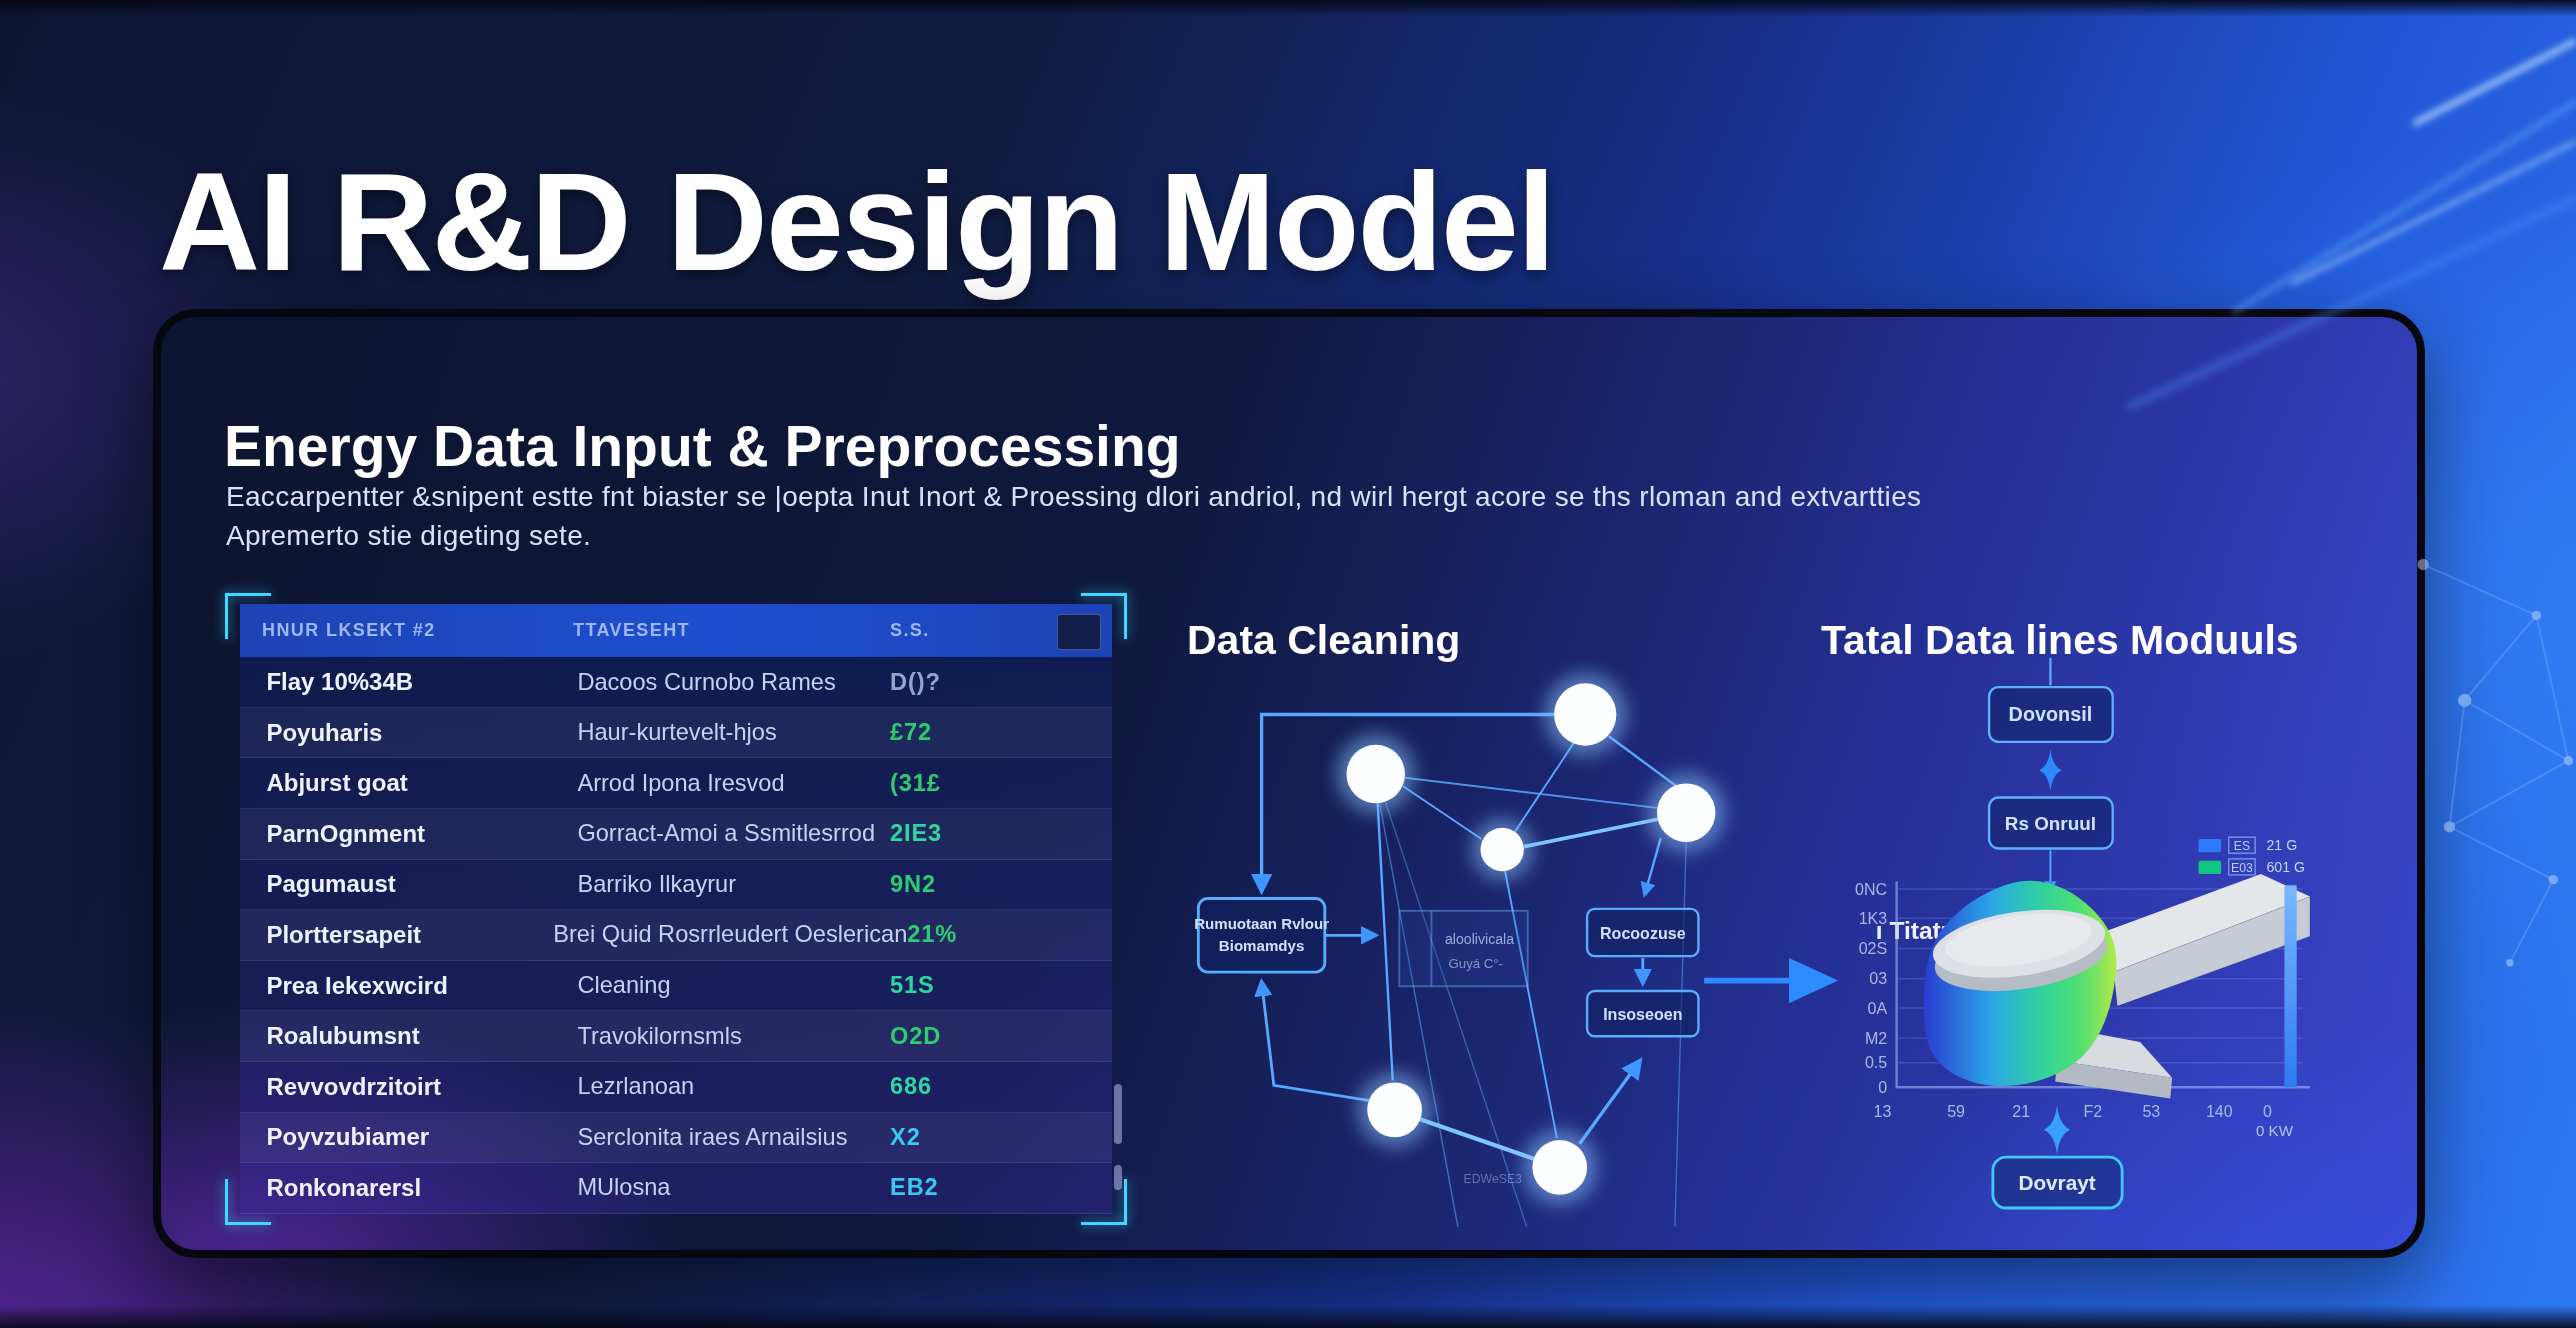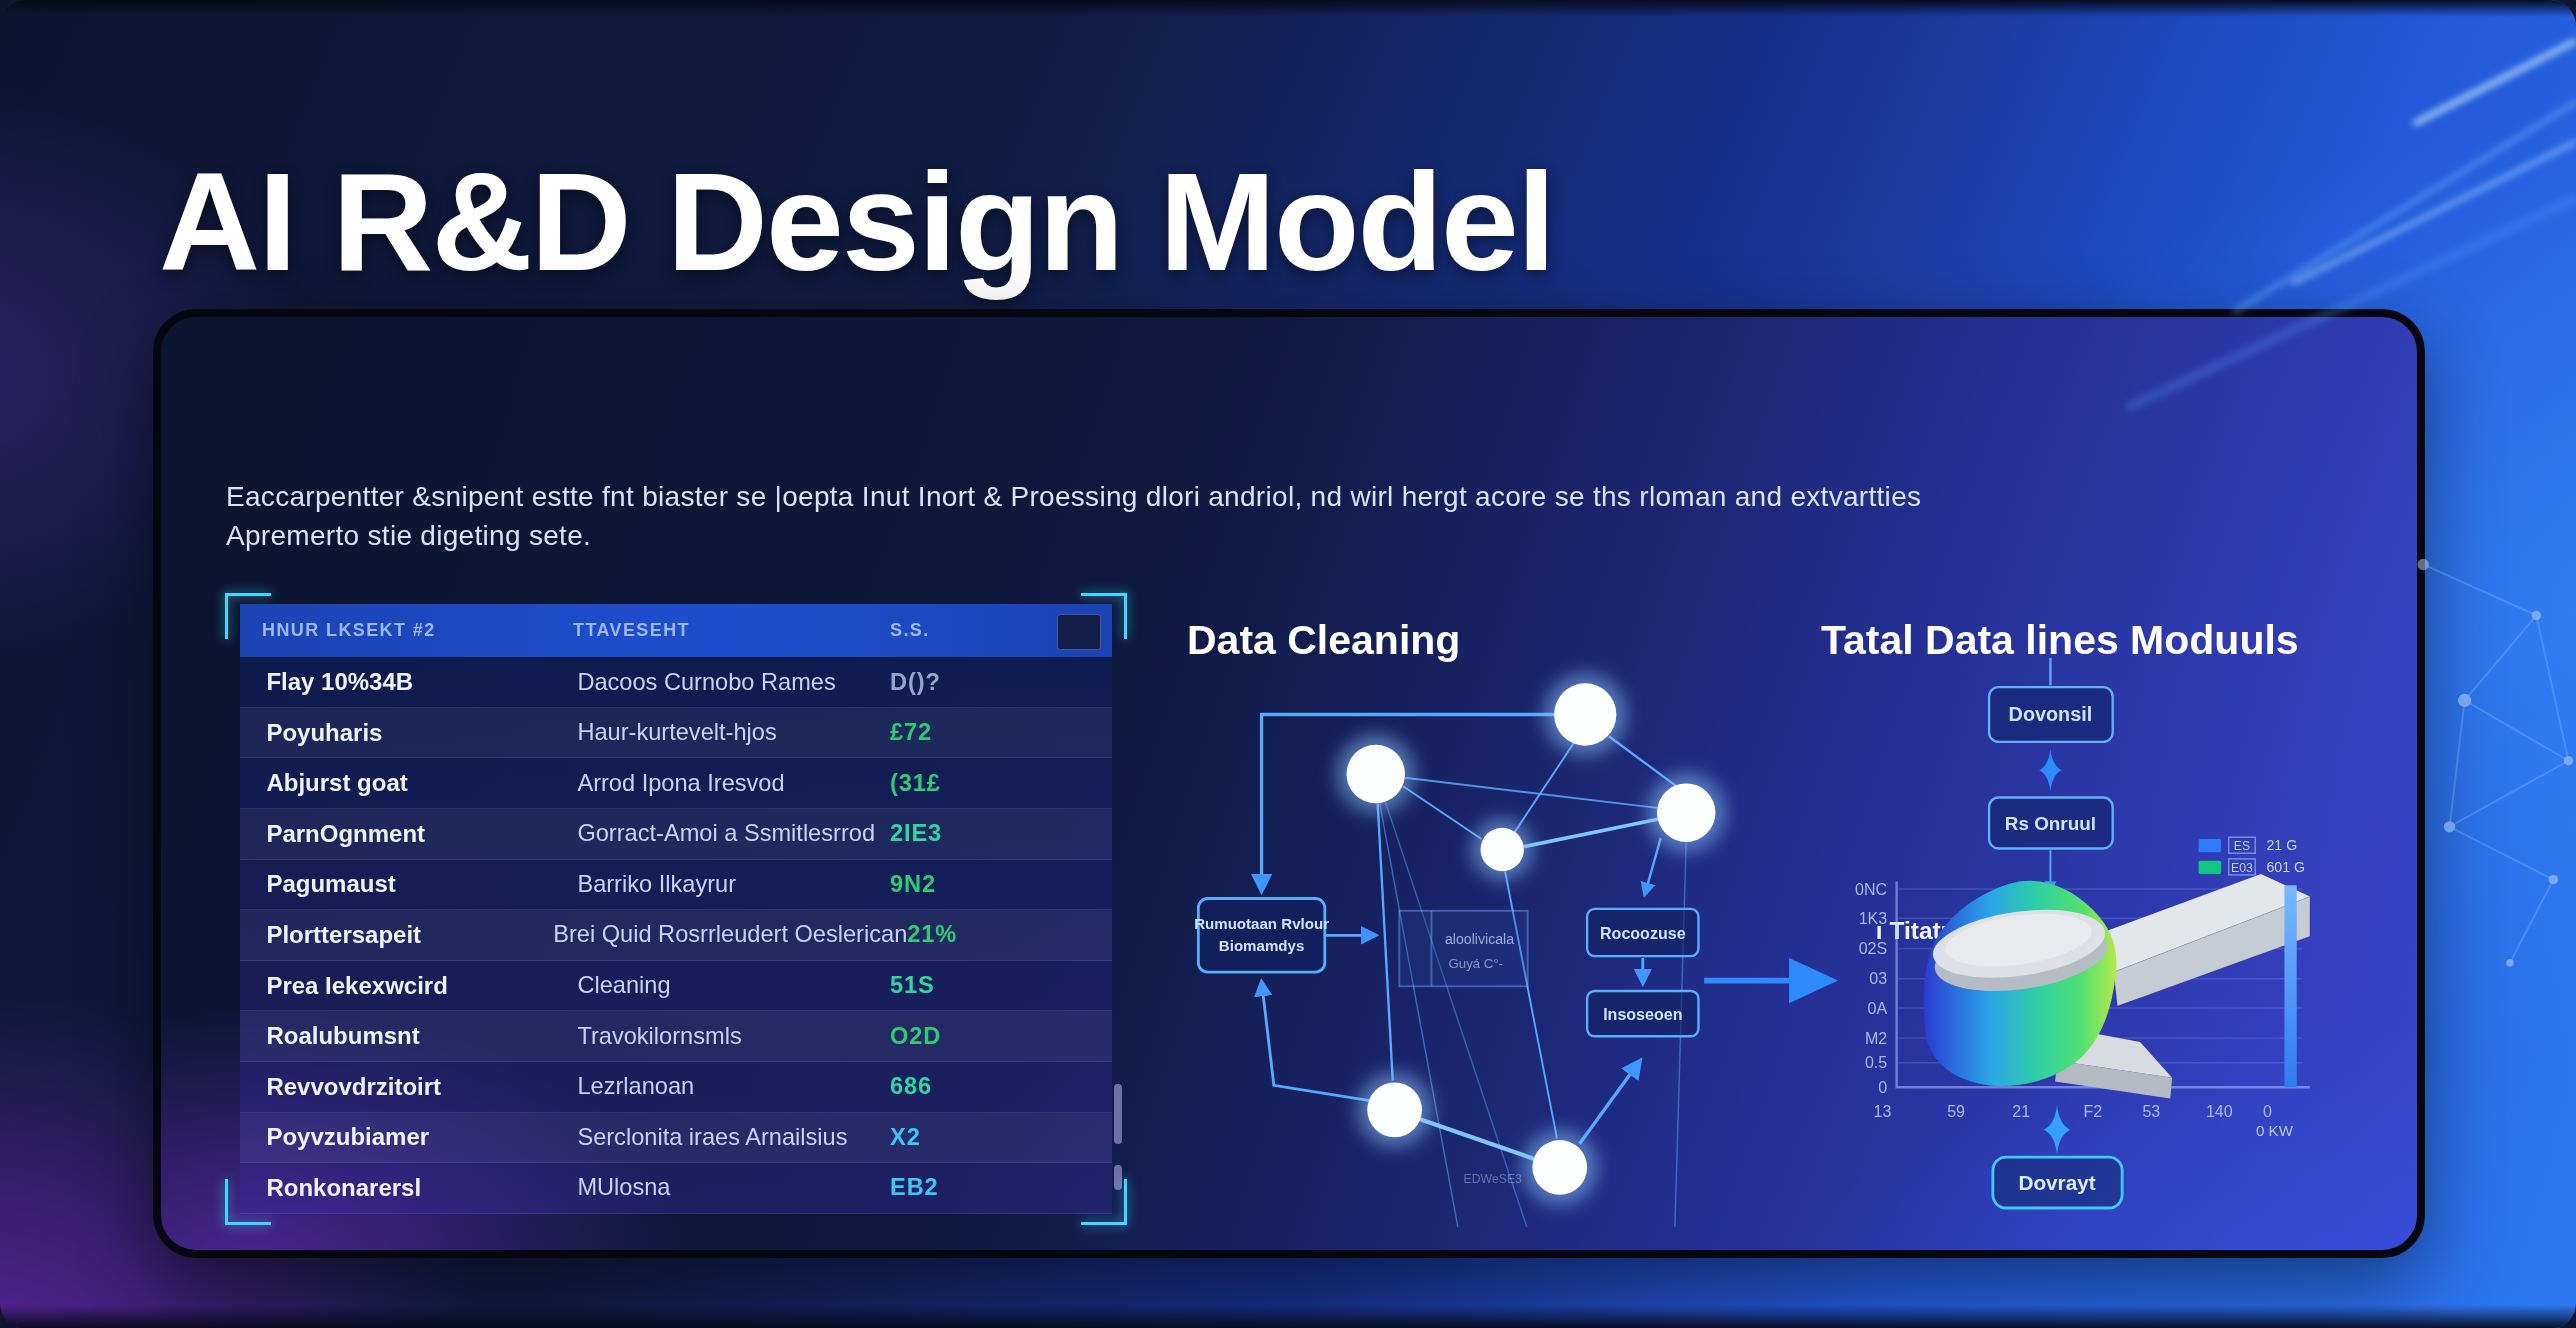--- a/index.html
+++ b/index.html
@@ -9,21 +9,20 @@
     font-family:"Liberation Sans","DejaVu Sans",sans-serif;
   }
   .stage{
     position:relative;width:2576px;height:1329px;overflow:hidden;
     background:
       radial-gradient(1179px 774px at 103% 45%, rgba(56,140,255,.55), transparent 62%),
       radial-gradient(896px 679px at -2% 106%, rgba(152,45,235,.62), transparent 62%),
       radial-gradient(661px 491px at -3% 28%, rgba(120,60,220,.32), transparent 60%),
       radial-gradient(1321px 849px at 85% 116%, rgba(45,110,245,.5), transparent 65%),
       linear-gradient(112deg,#0d1531 0%,#101c42 34%,#17308b 58%,#2257d8 78%,#2e7bf2 100%);
-    border-radius: 26px;
   }
   .stage::before{content:"";position:absolute;left:0;right:0;top:0;height:17px;
     background:linear-gradient(180deg,rgba(6,9,24,.95),transparent);pointer-events:none;}
   .stage::after{content:"";position:absolute;left:0;right:0;bottom:0;height:24.5px;
     background:linear-gradient(0deg,rgba(6,9,24,.95),transparent);pointer-events:none;}
 
   .page-title{
     position:absolute;left:159px;top:47px;
     font-size:140px;font-weight:800;color:#ffffff;letter-spacing:-1.9px;
     text-shadow:0 4.7px 15px rgba(0,0,0,.45);white-space:nowrap;
@@ -78,20 +77,21 @@
 </style>
 </head>
 <body>
 
 <div class="stage">
 
   <h1 class="page-title">AI R&amp;D Design Model</h1>
 
   <div class="panel"></div>
 
+  <h2 class="panel-title">Energy Data Input &amp; Preprocessing</h2>
   <div class="subtitle">
     <div>Eaccarpentter &amp;snipent estte fnt biaster se |oepta Inut Inort &amp; Proessing dlori andriol, nd wirl hergt acore se ths rloman and extvartties</div>
     <div>Apremerto stie digeting sete.</div>
   </div>
 
   <div class="table-wrap">
     <span class="corner tl"></span>
     <span class="corner tr"></span>
     <span class="corner bl"></span>
     <span class="corner br"></span>

